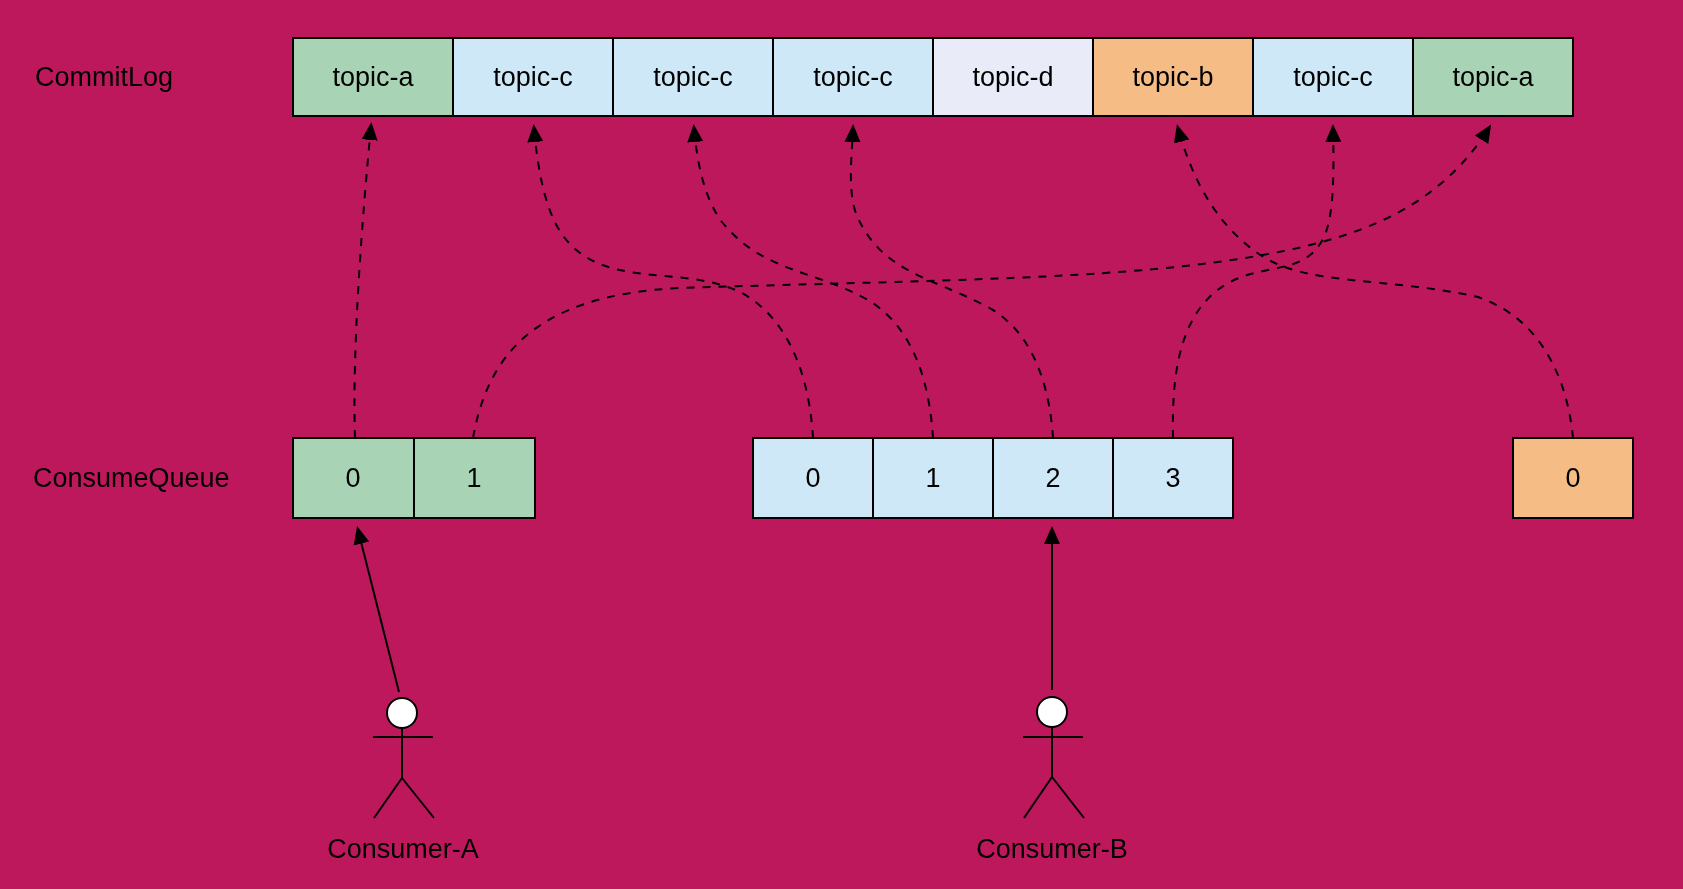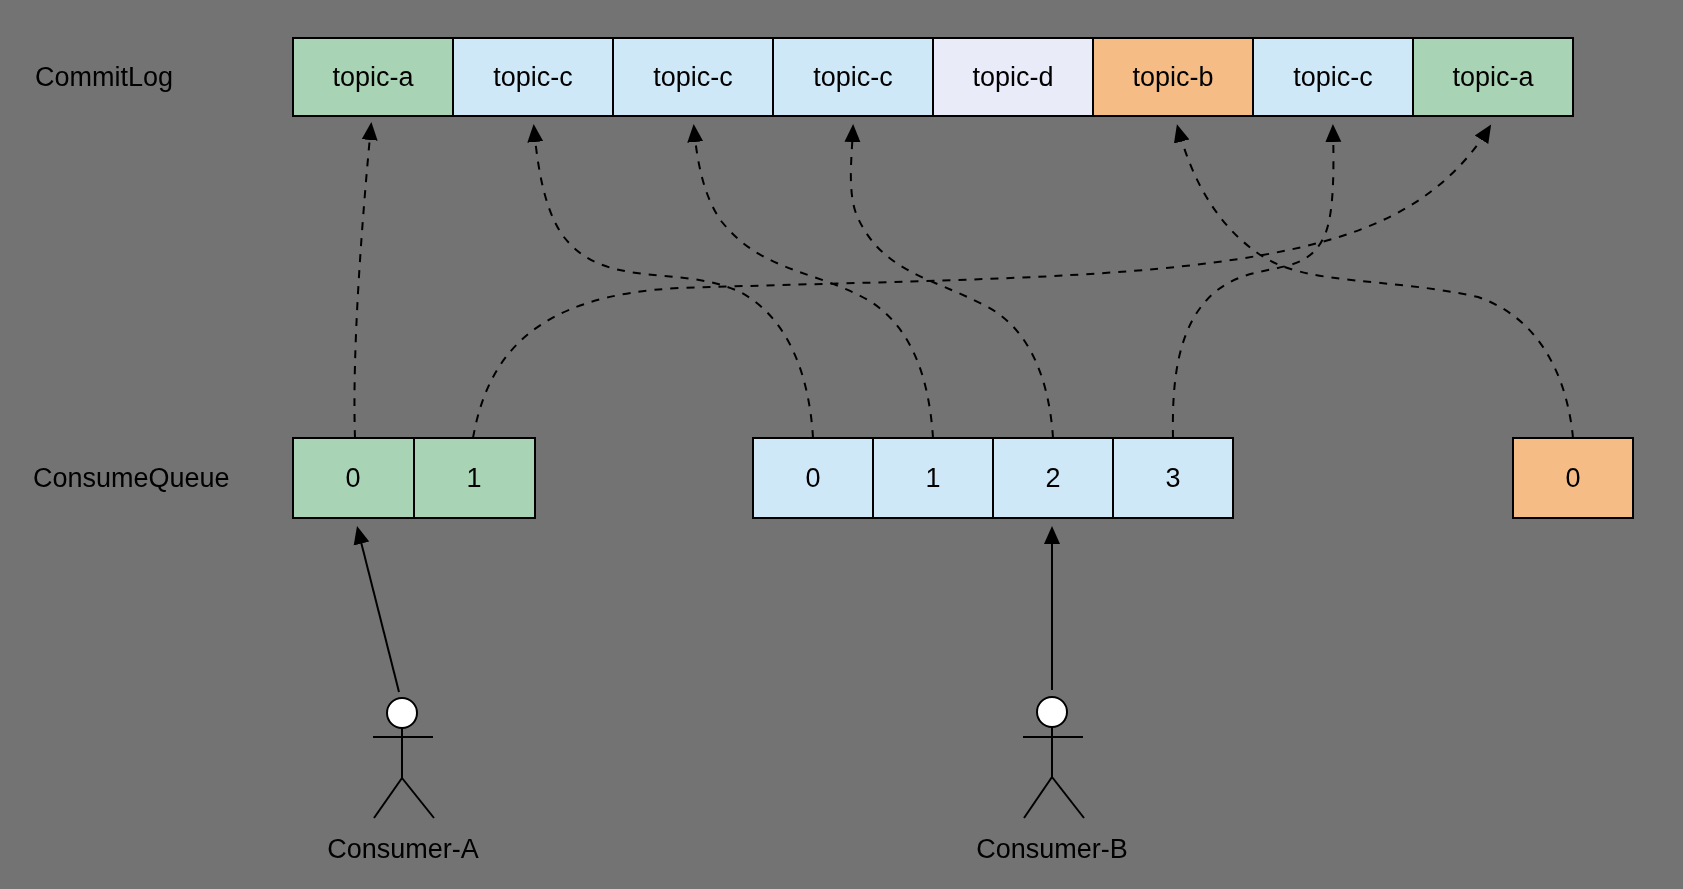--- a/index.html
+++ b/index.html
@@ -1,16 +1,16 @@
 <!DOCTYPE html>
 <html><head>
 <meta charset="utf-8">
 <style>
   html, body { margin: 0; padding: 0; background: #ffffff; }
-  .canvas { position: relative; width: 1683px; height: 889px; background: #737373; overflow: hidden; text-decoration: underline; }
+  .canvas { position: relative; width: 1683px; height: 889px; background: #be185d; overflow: hidden; text-decoration: underline; }
   svg { display: block; }
   text {
     font-family: "Liberation Sans", sans-serif;
     font-size: 27px;
     fill: #000000;
   }
   .row-label { font-size: 27px; }
   .shape { stroke: #000000; stroke-width: 2; }
   .dashed-link { fill: none; stroke: #000000; stroke-width: 2; stroke-dasharray: 8 8; }
   .solid-link { fill: none; stroke: #000000; stroke-width: 2; }

